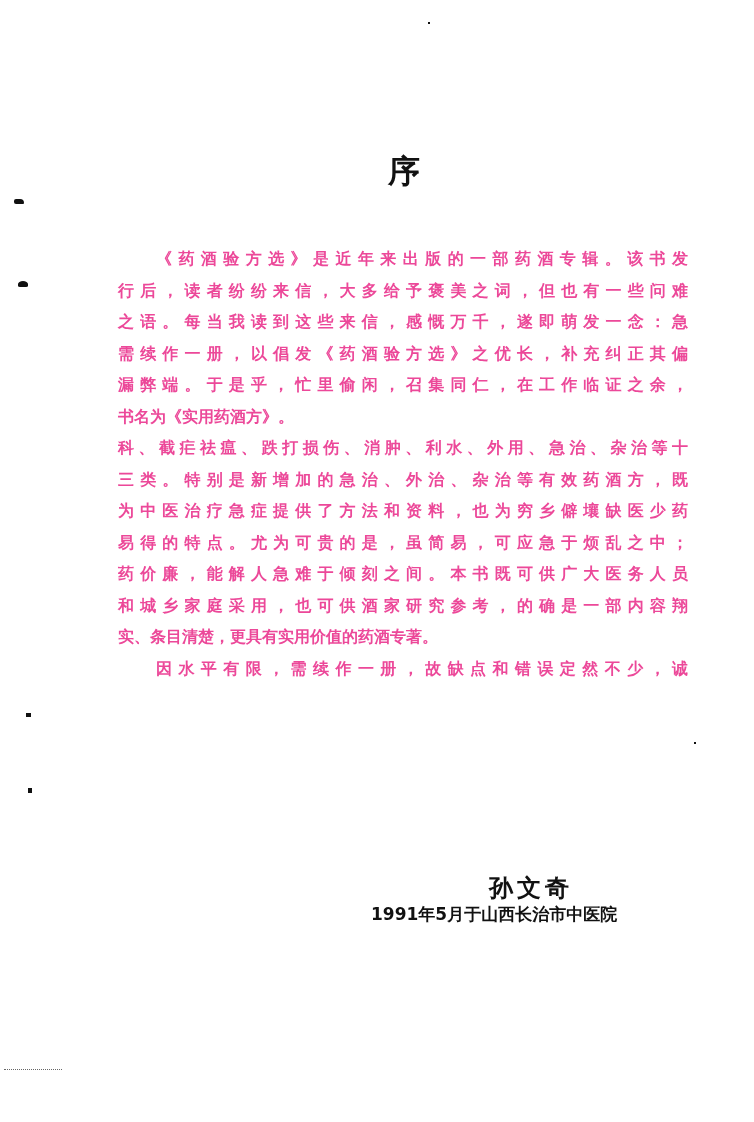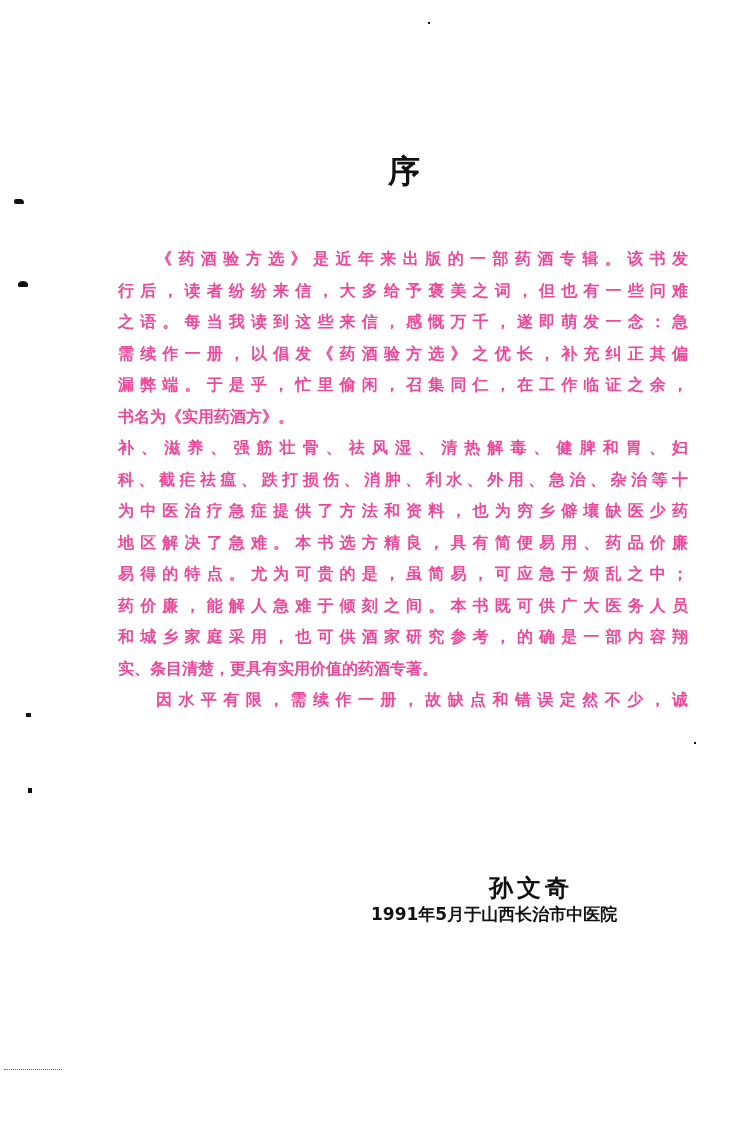--- a/index.html
+++ b/index.html
@@ -93,24 +93,23 @@
 
   <div class="body-text">
 
     <div class="line indent">《药酒验方选》是近年来出版的一部药酒专辑。该书发</div>
     <div class="line">行后，读者纷纷来信，大多给予褒美之词，但也有一些问难</div>
     <div class="line">之语。每当我读到这些来信，感慨万千，遂即萌发一念：急</div>
     <div class="line">需续作一册，以倡发《药酒验方选》之优长，补充纠正其偏</div>
     <div class="line">漏弊端。于是乎，忙里偷闲，召集同仁，在工作临证之余，</div>
     <div class="line last">书名为《实用药酒方》。</div>
 
-    <div class="line">补、滋养、强筋壮骨、祛风湿、清热解毒、健脾和胃、妇</div>
     <div class="line">科、截疟祛瘟、跌打损伤、消肿、利水、外用、急治、杂治等十</div>
+    <div class="line">三类。特别是新增加的急治、外治、杂治等有效药酒方，既</div>
     <div class="line">为中医治疗急症提供了方法和资料，也为穷乡僻壤缺医少药</div>
-    <div class="line">地区解决了急难。本书选方精良，具有简便易用、药品价廉</div>
     <div class="line">易得的特点。尤为可贵的是，虽简易，可应急于烦乱之中；</div>
     <div class="line">药价廉，能解人急难于倾刻之间。本书既可供广大医务人员</div>
     <div class="line">和城乡家庭采用，也可供酒家研究参考，的确是一部内容翔</div>
     <div class="line last">实、条目清楚，更具有实用价值的药酒专著。</div>
 
     <div class="line indent">因水平有限，需续作一册，故缺点和错误定然不少，诚</div>
   </div>
 
   <div class="signature">孙文奇</div>
   <div class="dateline">1991年5月于山西长治市中医院</div>

